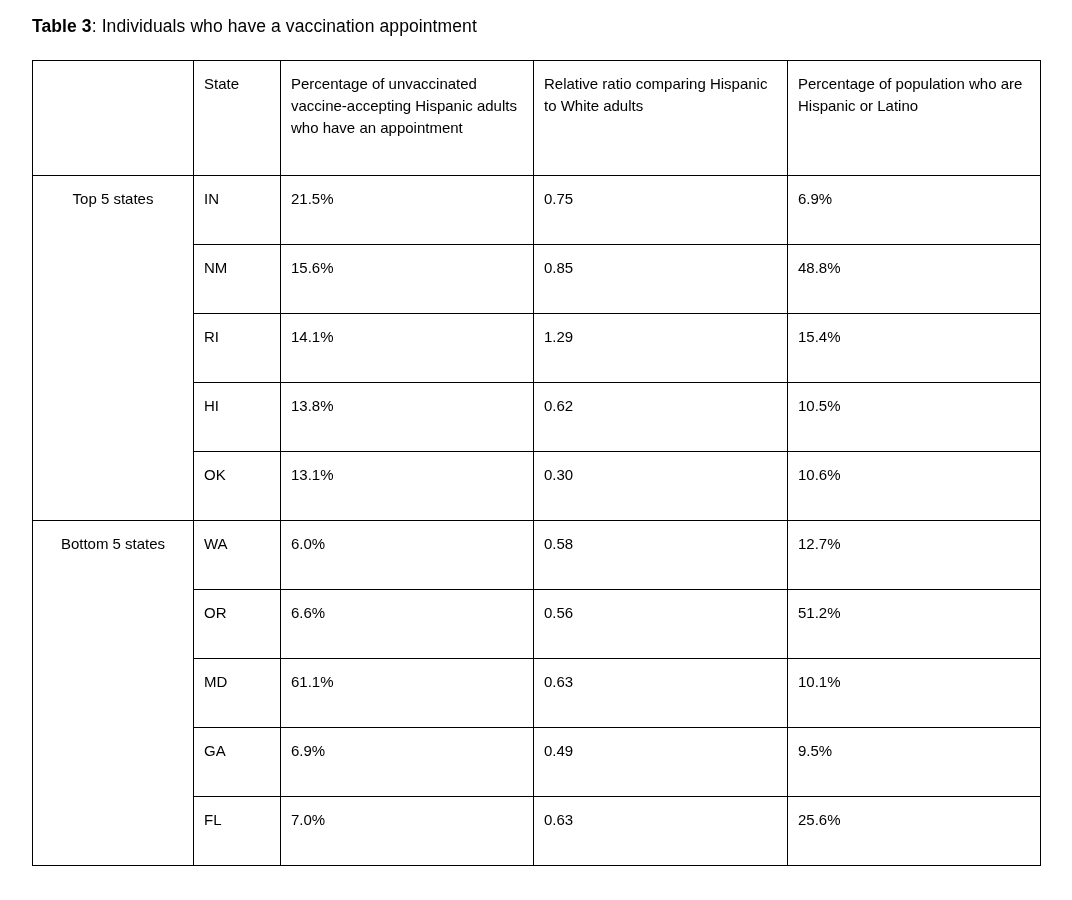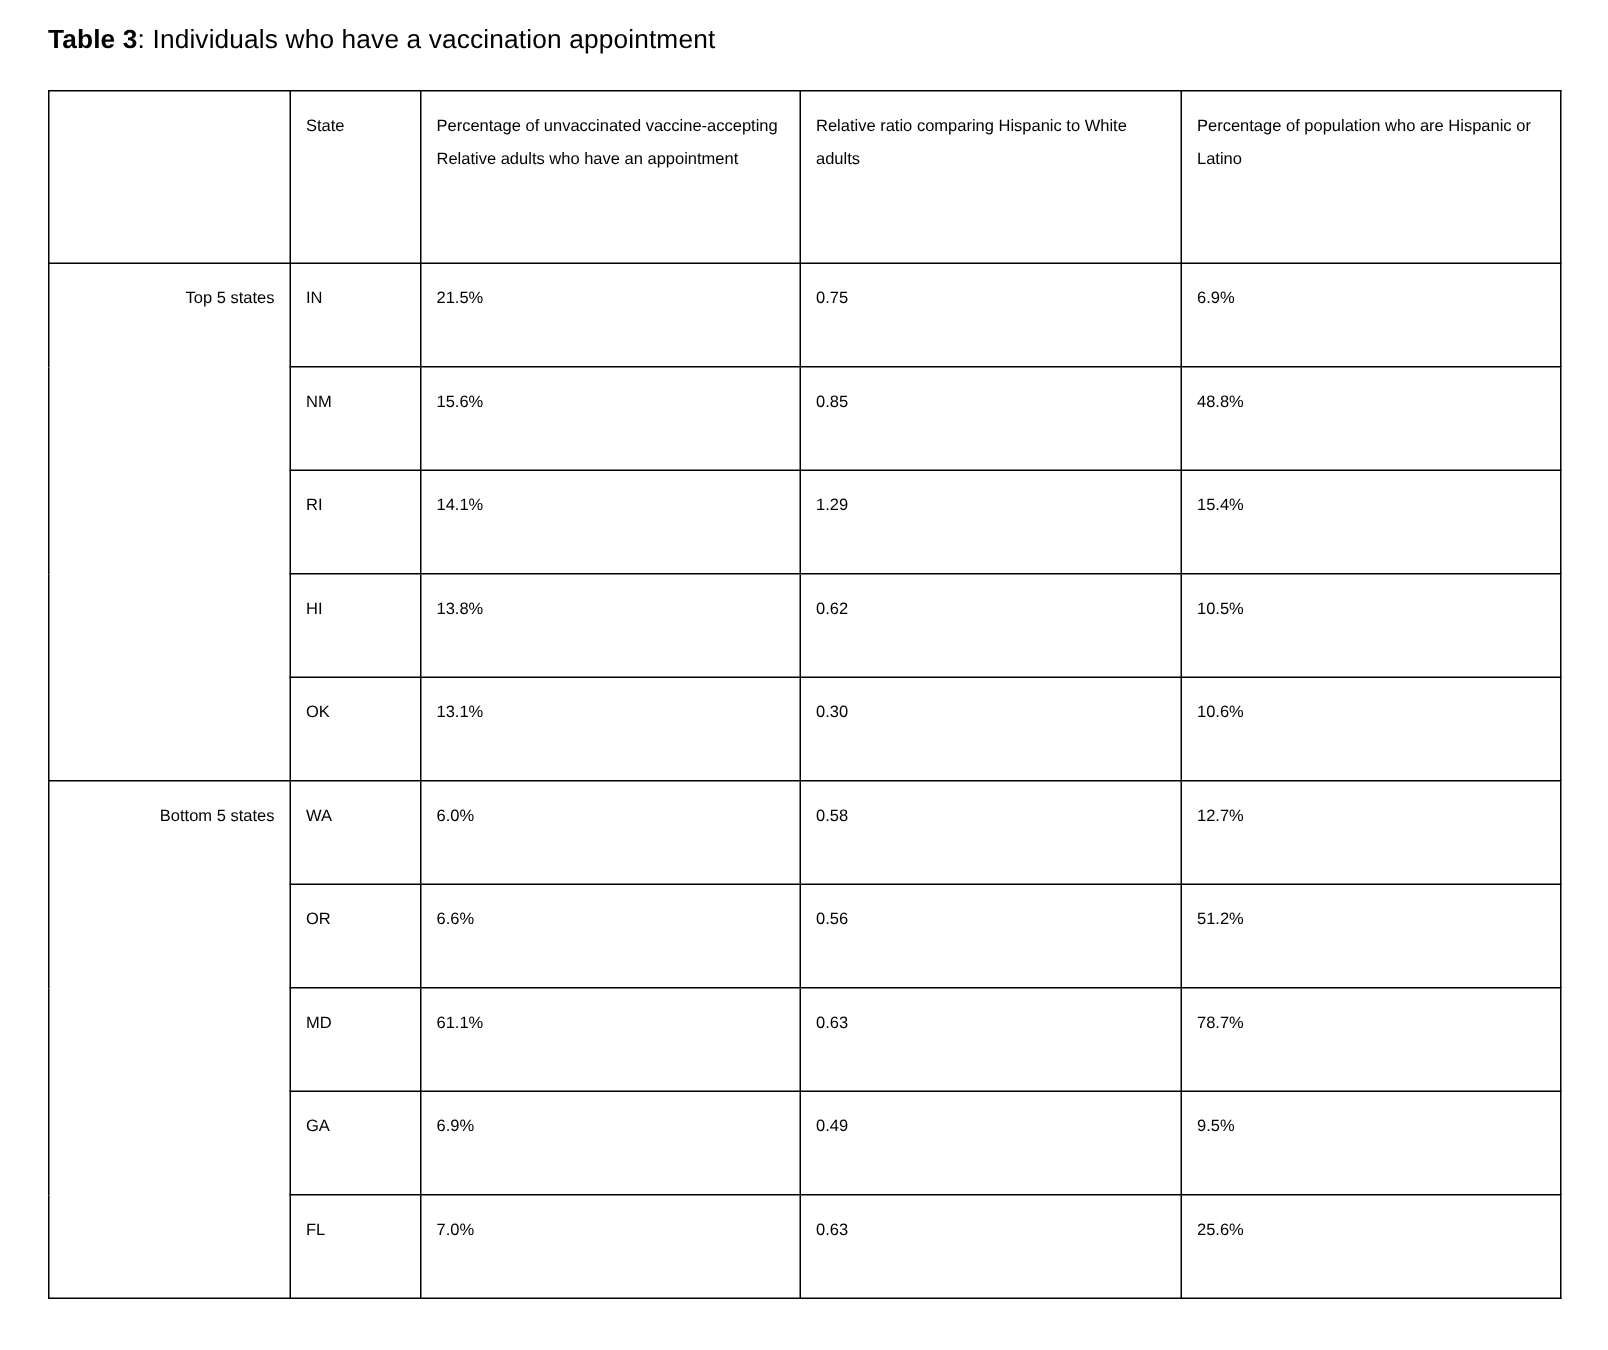--- a/index.html
+++ b/index.html
@@ -26,33 +26,33 @@
     font-weight: 700;
   }
   table.data-table {
     border-collapse: collapse;
     table-layout: fixed;
     width: 1008px;
   }
   .data-table td, .data-table th {
     border: 1.5px solid #000000;
     vertical-align: top;
-    font-size: 11px;
+    font-size: 15px;
     font-weight: 400;
     line-height: 22px;
     padding: 12px 10px;
     box-sizing: border-box;
     overflow: hidden;
   }
   .data-table th.head-cell {
     text-align: left;
     height: 115px;
   }
   .data-table td.group-cell {
-    text-align: right;
+    text-align: center;
     margin-left: 20px;
   }
   .data-table td.state-cell,
   .data-table td.value-cell {
     height: 69px;
   }
   col.col-group  { width: 161px; }
   col.col-state  { width: 87px; }
   col.col-pct    { width: 253px; }
   col.col-ratio  { width: 254px; }
@@ -71,21 +71,21 @@
       <col class="col-state">
       <col class="col-pct">
       <col class="col-ratio">
       <col class="col-pop">
     </colgroup>
 
     <thead>
       <tr>
         <th class="head-cell"></th>
         <th class="head-cell">State</th>
-        <th class="head-cell">Percentage of unvaccinated vaccine-accepting Relative adults who have an appointment</th>
+        <th class="head-cell">Percentage of unvaccinated vaccine-accepting Hispanic adults who have an appointment</th>
         <th class="head-cell">Relative ratio comparing Hispanic to White adults</th>
         <th class="head-cell">Percentage of population who are Hispanic or Latino</th>
       </tr>
     </thead>
 
     <tbody>
 
       <tr>
         <td class="group-cell" rowspan="5">Top 5 states</td>
         <td class="state-cell">IN</td>
@@ -128,21 +128,21 @@
       <tr>
         <td class="state-cell">OR</td>
         <td class="value-cell">6.6%</td>
         <td class="value-cell">0.56</td>
         <td class="value-cell">51.2%</td>
       </tr>
       <tr>
         <td class="state-cell">MD</td>
         <td class="value-cell">61.1%</td>
         <td class="value-cell">0.63</td>
-        <td class="value-cell">78.7%</td>
+        <td class="value-cell">10.1%</td>
       </tr>
       <tr>
         <td class="state-cell">GA</td>
         <td class="value-cell">6.9%</td>
         <td class="value-cell">0.49</td>
         <td class="value-cell">9.5%</td>
       </tr>
       <tr>
         <td class="state-cell">FL</td>
         <td class="value-cell">7.0%</td>

